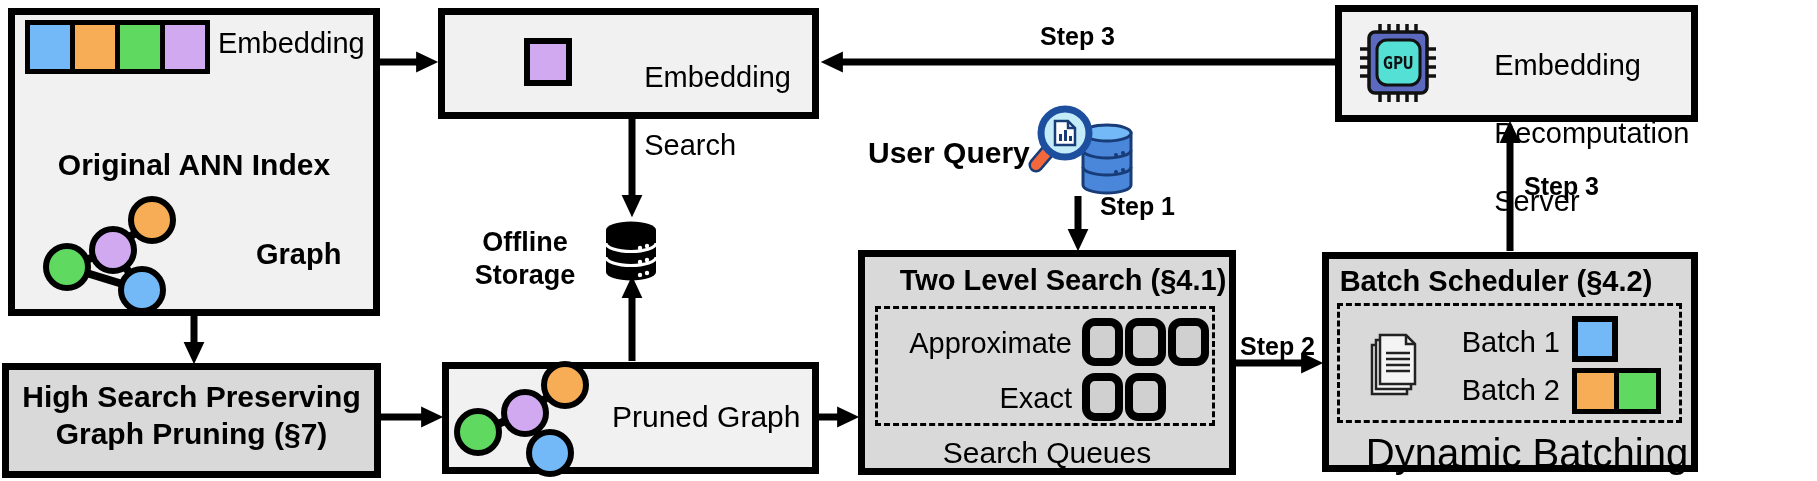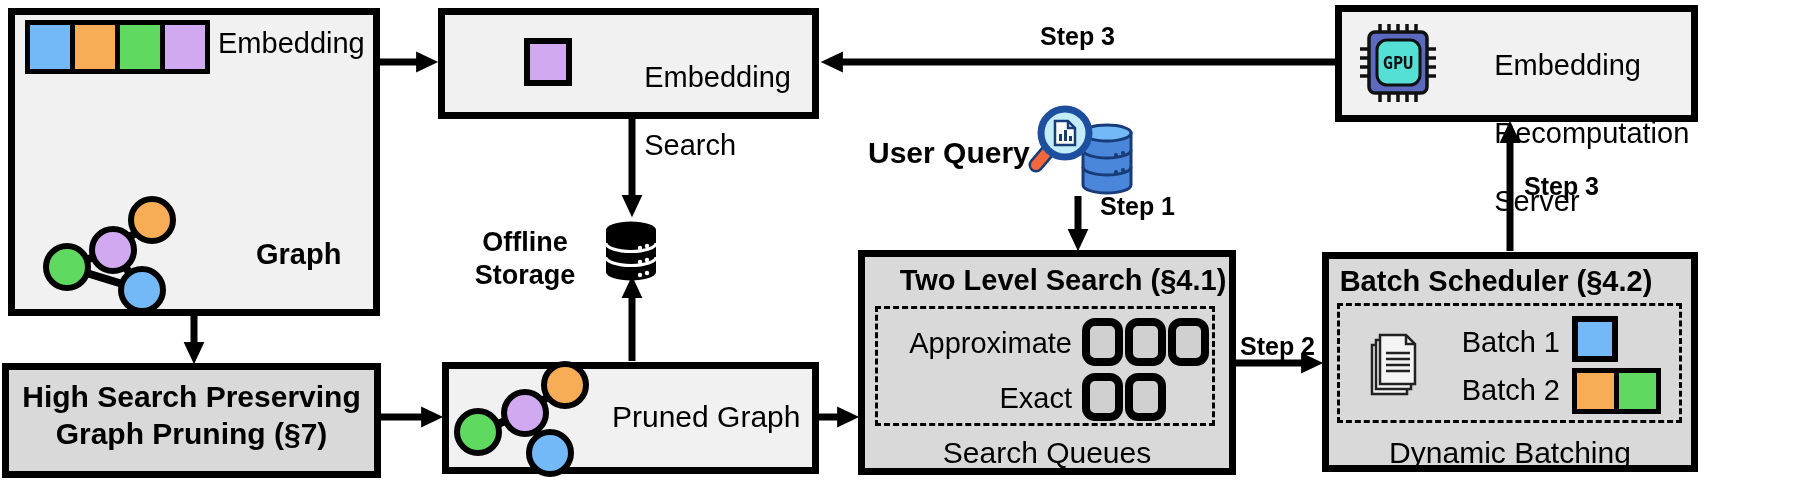--- a/index.html
+++ b/index.html
@@ -59,20 +59,21 @@
   </svg>
 
   <div class="box light" style="left:8px;top:8px;width:372px;height:308px;"></div>
   <div class="emb-strip">
     <div class="emb-cell c-blue"></div>
     <div class="emb-cell c-orange"></div>
     <div class="emb-cell c-green"></div>
     <div class="emb-cell c-purple"></div>
   </div>
   <span class="lbl" style="left:218px;top:26px;">Embedding</span>
+  <div class="lbl bold center" style="left:8px;top:148px;width:372px;font-size:30px;">Original ANN Index</div>
   <span class="lbl" style="left:256px;top:237px;font-weight:bold;">Graph</span>
   <svg class="abs" style="left:35px;top:192px;" width="150" height="125" viewBox="0 0 150 125">
     <g stroke="#000" stroke-width="8">
       <line x1="32" y1="75" x2="78" y2="58"></line>
       <line x1="78" y1="58" x2="117" y2="28"></line>
       <line x1="78" y1="58" x2="107" y2="98"></line>
       <line x1="32" y1="75" x2="107" y2="98"></line>
     </g>
     <g stroke="#000" stroke-width="6">
       <circle cx="117" cy="28" r="21" fill="#f7ad55"></circle>
@@ -191,21 +192,21 @@
       <line x1="20" y1="40" x2="44" y2="40"></line>
     </g>
   </svg>
   <div class="lbl" style="left:1440px;top:325px;width:120px;text-align:right;">Batch 1</div>
   <div class="swatch c-blue" style="left:1572px;top:316px;width:46px;height:46px;"></div>
   <div class="lbl" style="left:1440px;top:373px;width:120px;text-align:right;">Batch 2</div>
   <div class="b2wrap" style="left:1572px;top:368px;">
     <div class="b2cell c-orange"></div>
     <div class="b2cell c-green"></div>
   </div>
-  <div class="lbl center" style="left:1322px;top:436px;width:376px;font-size:30px;">Dynamic Batching</div>
+  <div class="lbl center" style="left:1322px;top:436px;width:376px;font-size:40px;padding-left:17px;">Dynamic Batching</div>
 
   <div class="box light" style="left:1335px;top:5px;width:363px;height:117px;"></div>
   <svg class="abs" style="left:1352px;top:17px;" width="96" height="92" viewBox="0 0 96 92">
     <g stroke="#111" stroke-width="3.5">
       <line x1="28" y1="7" x2="28" y2="17"></line>
         <line x1="37" y1="7" x2="37" y2="17"></line>
       <line x1="46" y1="7" x2="46" y2="17"></line>
         <line x1="55" y1="7" x2="55" y2="17"></line>
       <line x1="64" y1="7" x2="64" y2="17"></line>
       <line x1="28" y1="75" x2="28" y2="85"></line>

